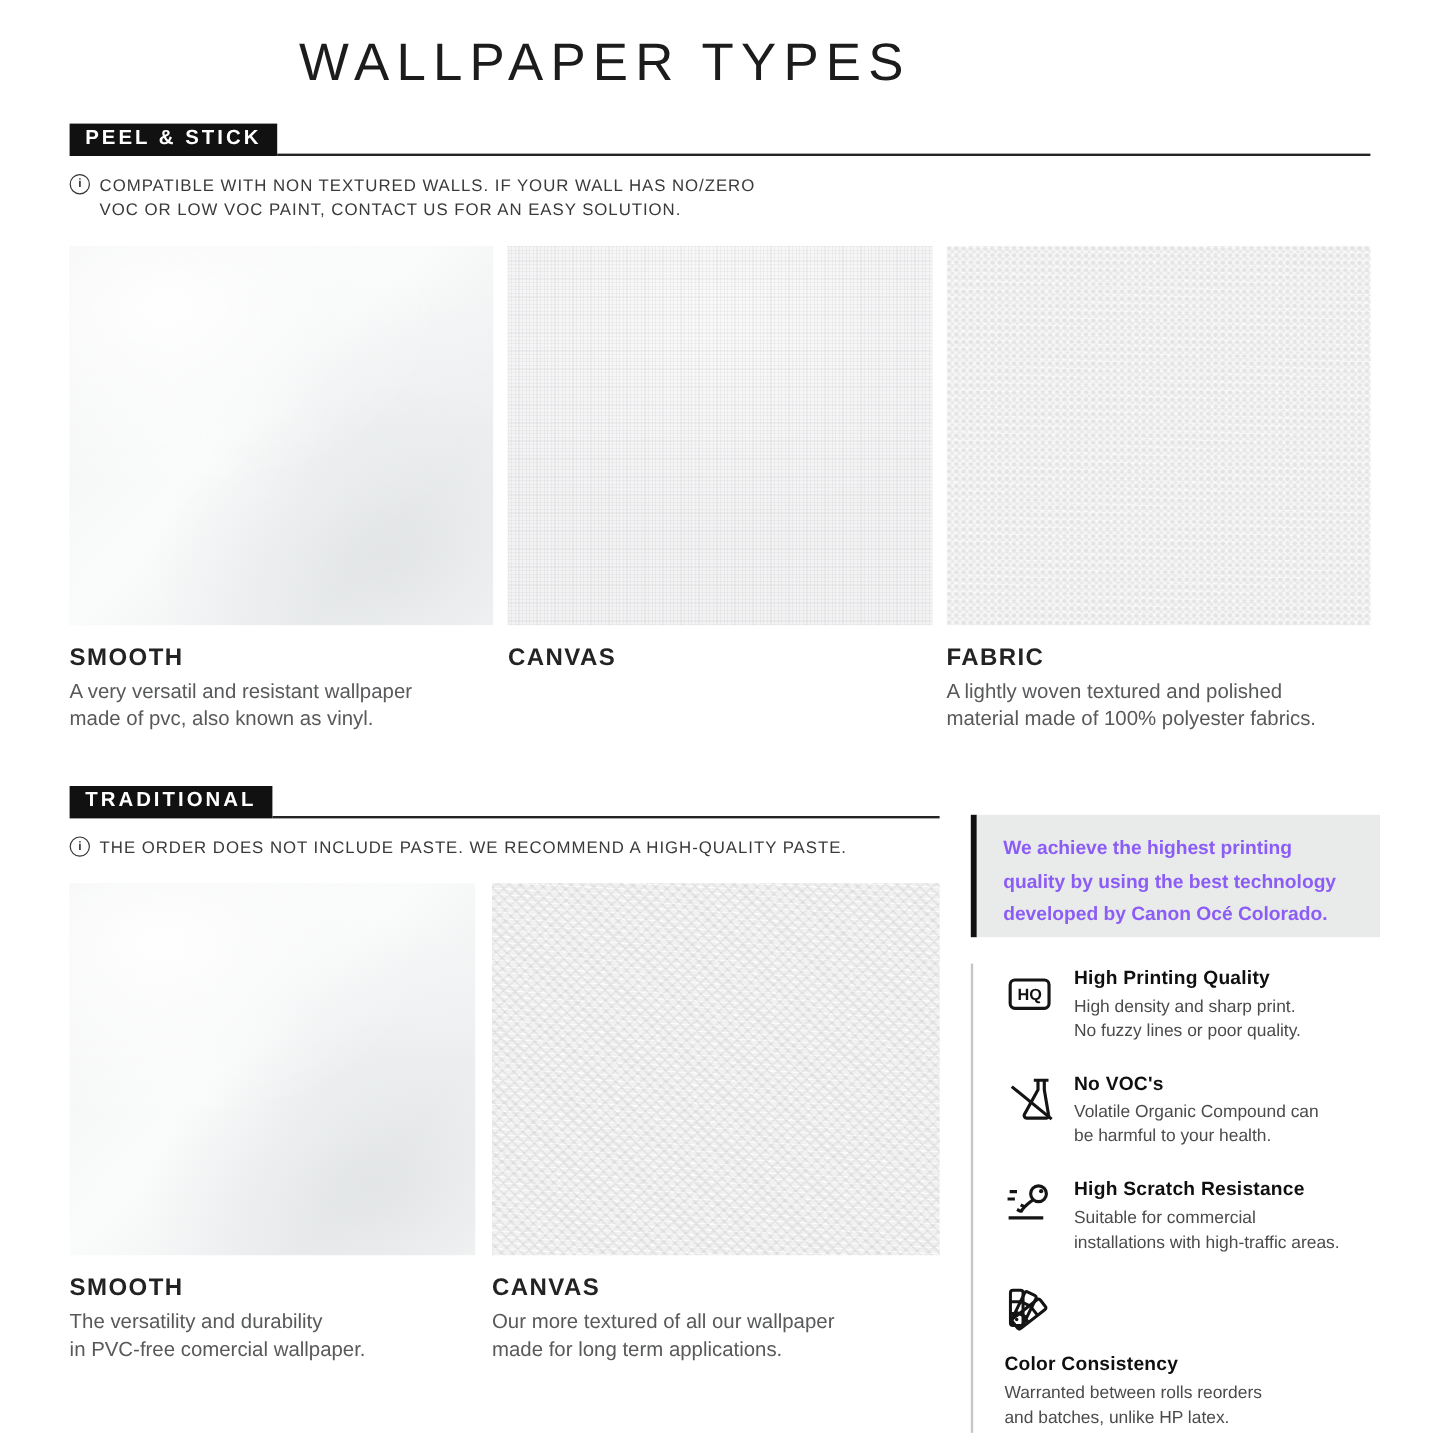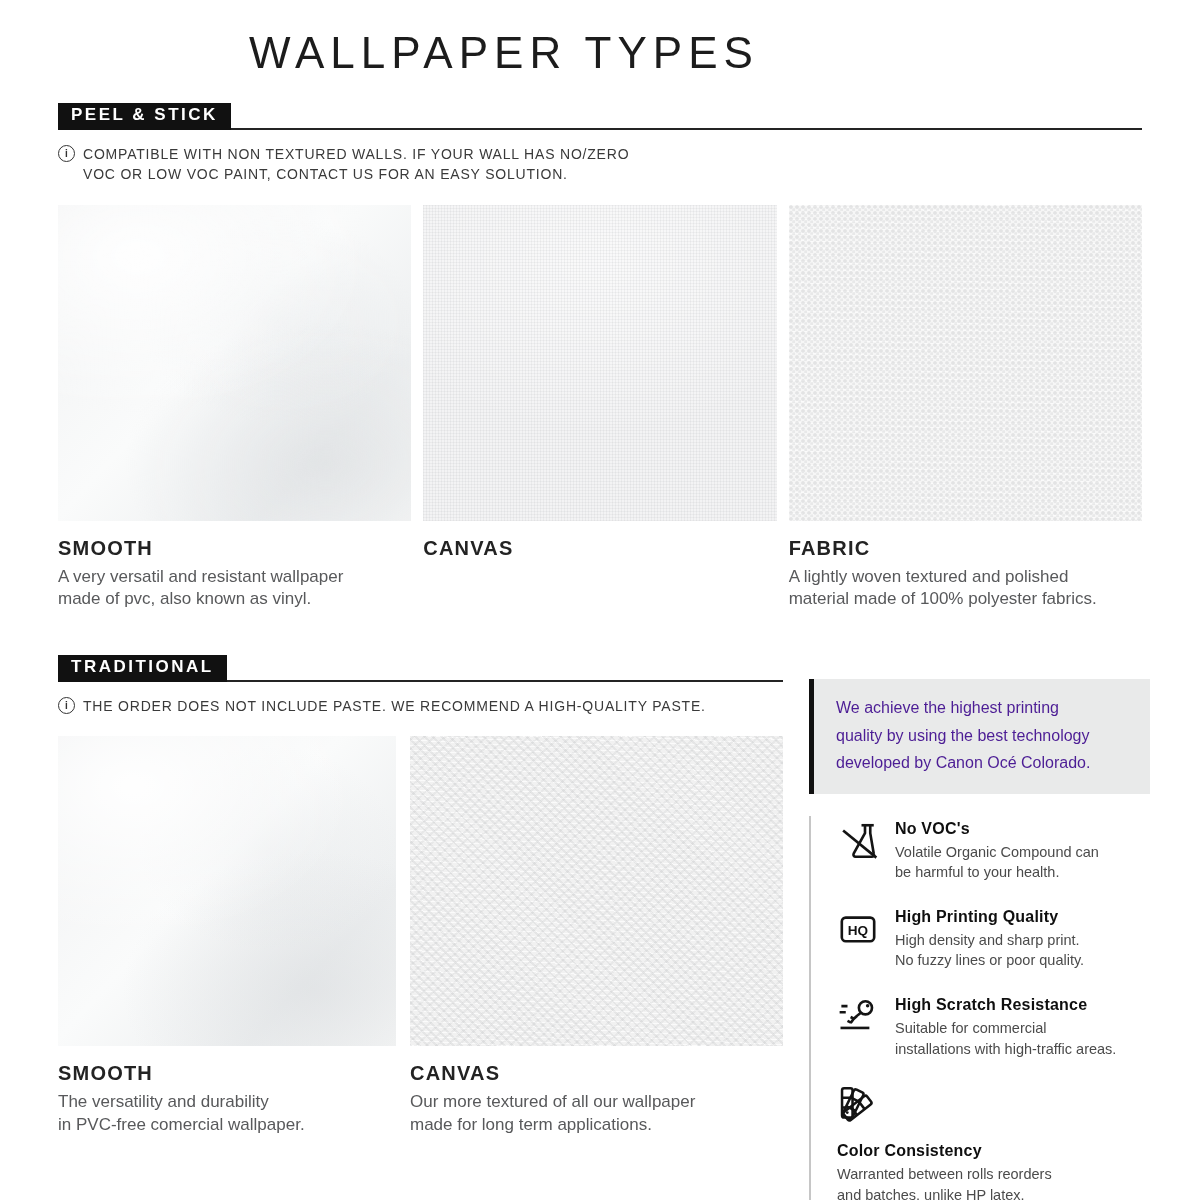--- a/index.html
+++ b/index.html
@@ -67,22 +67,22 @@
 
   
   .bottom{display:flex;margin:44px 50px 0 58px;}
   .bottom-left{width:725px;flex:none;}
   .bottom-left .sec-head{margin-top:0;}
   .bottom-right{flex:1;margin-left:26px;padding-top:24px;}
 
   
   .callout{display:flex;}
   .callout-bar{width:5px;background:#111;flex:none;}
-  .callout-box{background:#e9eaea;flex:1;padding:15px 20px 17px 22px;
-               font-size:16px;line-height:1.72;color:#4c1d95;white-space:pre-line;}
+  .callout-box{background:#e9eaea;flex:1;padding:15px 20px 4px 22px;
+               font-size:16px;line-height:1.72;color:#8b5cf6;white-space:pre-line;font-weight:bold;}
 
   
   .features{list-style:none;margin:22px 0 0;padding:4px 0 2px 26px;border-left:2px solid #c6c6c6;}
   .feature{display:flex;gap:16px;margin-bottom:25px;align-items:flex-start;}
   .feature:last-child{margin-bottom:0;flex-direction:column;}
   .f-icon{width:42px;height:42px;flex:none;}
   .f-title{margin:0;font-size:16px;font-weight:700;color:#0f0f0f;letter-spacing:.2px;}
   .f-desc{margin:4px 0 0;font-size:14.5px;line-height:1.42;color:#4b4b4b;white-space:pre-line;}
 
   svg.line-icon{stroke:#141414;stroke-width:3;fill:none;stroke-linejoin:round;}
@@ -166,40 +166,40 @@
         <div class="callout-bar"></div>
         <div class="callout-box">We achieve the highest printing
 quality by using the best technology
 developed by Canon Océ Colorado.</div>
       </div>
 
       <ul class="features">
 
         <li class="feature">
           <svg class="f-icon line-icon" viewBox="0 0 48 48">
+            <rect x="5.5" y="11" width="37" height="27" rx="4.5"></rect>
+            <text x="24" y="30.5" text-anchor="middle" font-size="15.5" font-weight="700" fill="#111" stroke="none" font-family="Liberation Sans, sans-serif">HQ</text>
+          </svg>
+          <div>
+            <h4 class="f-title">High Printing Quality</h4>
+            <p class="f-desc">High density and sharp print.
+No fuzzy lines or poor quality.</p>
+          </div>
+        </li>
+
+        <li class="feature">
+          <svg class="f-icon line-icon" viewBox="0 0 48 48">
             <path d="M28 6h14"></path>
             <path d="M32 6v9L19 38.5c-.7 1.5.4 3.5 2.2 3.5h18.6c1.8 0 2.9-2 2.2-3.5L38 15V6"></path>
             <path d="M7 12l38 31"></path>
           </svg>
           <div>
             <h4 class="f-title">No VOC's</h4>
             <p class="f-desc">Volatile Organic Compound can
 be harmful to your health.</p>
-          </div>
-        </li>
-
-        <li class="feature">
-          <svg class="f-icon line-icon" viewBox="0 0 48 48">
-            <rect x="5.5" y="11" width="37" height="27" rx="4.5"></rect>
-            <text x="24" y="30.5" text-anchor="middle" font-size="15.5" font-weight="700" fill="#111" stroke="none" font-family="Liberation Sans, sans-serif">HQ</text>
-          </svg>
-          <div>
-            <h4 class="f-title">High Printing Quality</h4>
-            <p class="f-desc">High density and sharp print.
-No fuzzy lines or poor quality.</p>
           </div>
         </li>
 
         <li class="feature">
           <svg class="f-icon line-icon" viewBox="0 0 48 48">
             <circle cx="32.5" cy="13.5" r="7.5"></circle>
             <circle cx="35" cy="11" r="2" fill="#141414" stroke="none"></circle>
             <path d="M27 19.5c-4.5 3.5-8.5 6-11.5 11.5"></path>
             <path d="M16 30.5l-4-2M19.5 26l-4-2"></path>
             <path d="M5 11.5h7M3 18.5h7"></path>

